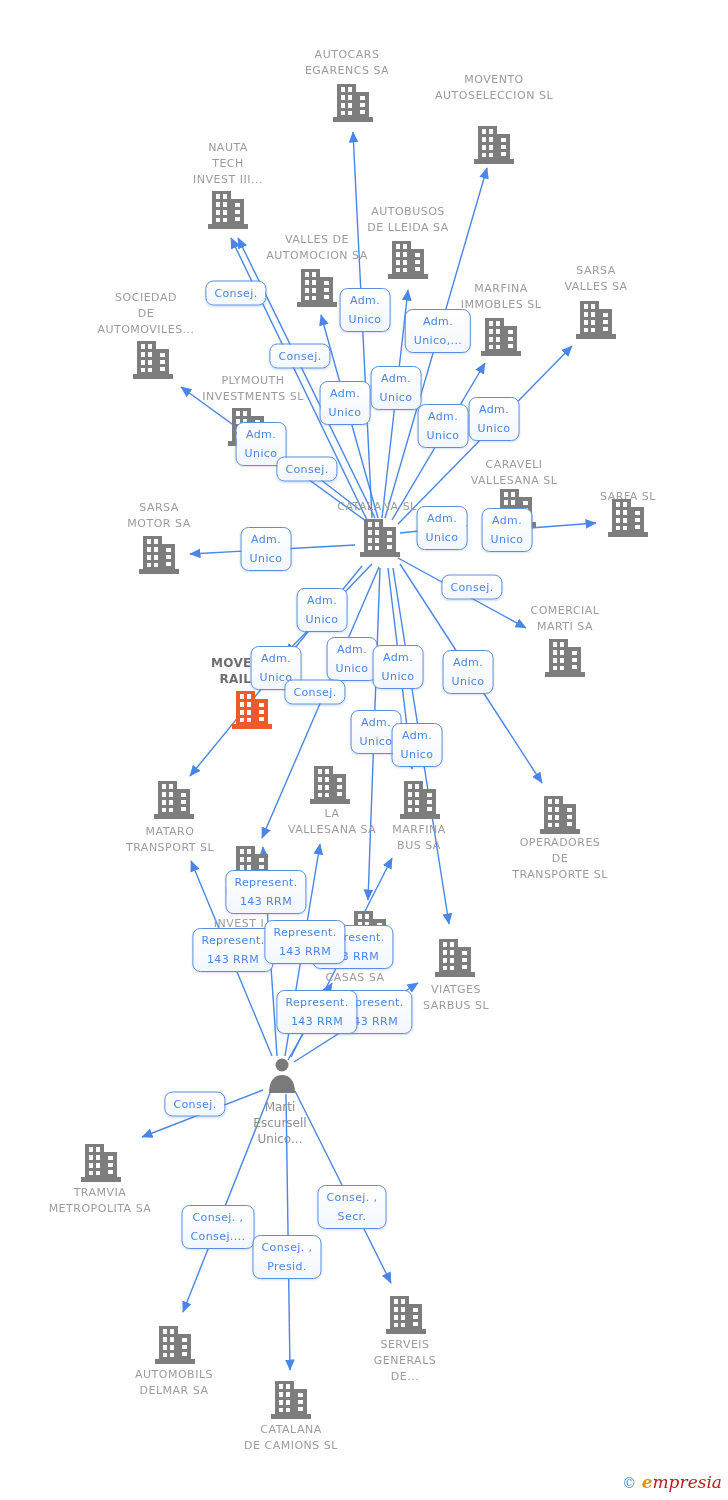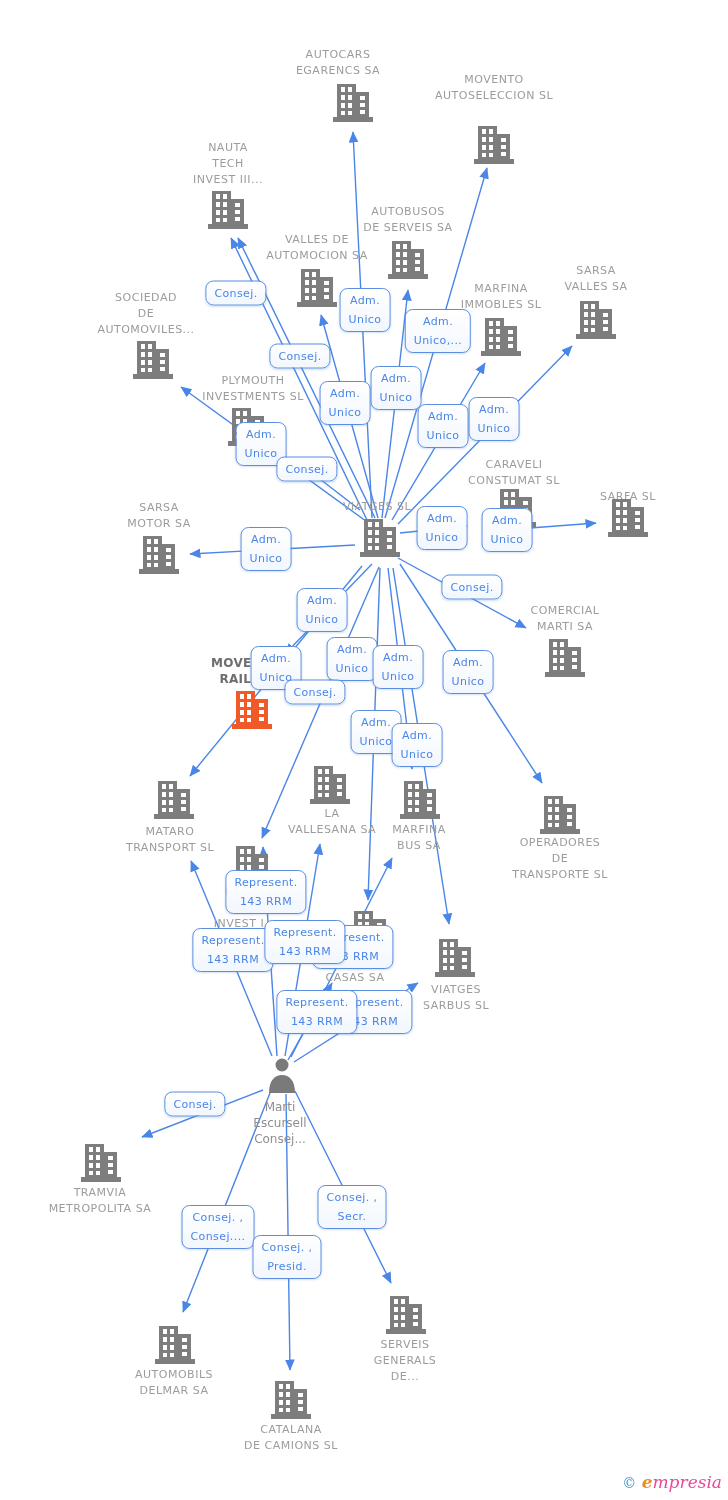--- a/index.html
+++ b/index.html
@@ -15,21 +15,21 @@
   .bldg.hl{color:#f05a28;}
   .person{position:absolute;transform:translate(-50%,-50%);color:#7a7a7a;z-index:2;cursor:pointer;}
   .rbox{position:absolute;transform:translate(-50%,-50%);z-index:3;cursor:pointer;
         background:linear-gradient(#ffffff,#f2f7fe);border:1.5px solid #5b8ede;border-radius:8px;
         color:#4a86e8;font-size:11px;line-height:19px;padding:2px 8px;text-align:center;
         white-space:pre-line;letter-spacing:.4px;box-shadow:0 1px 2px rgba(74,134,232,.25);}
   .logo{position:absolute;right:6px;top:1472px;z-index:4;font-family:"DejaVu Serif","Liberation Serif",serif;
         font-style:italic;font-size:17px;white-space:nowrap;cursor:pointer;}
   .logo .cp{font-size:14px;color:#4796c8;font-style:normal;}
   .logo .e1{color:#f08a1e;font-weight:bold;}
-  .logo .e2{color:#ec4899;}
+  .logo .e2{color:#b91c1c;}
 </style>
 </head>
 <body>
 
 <div class="stage">
 
   <svg class="edges" width="728" height="1500" viewBox="0 0 728 1500">
     <defs>
       <marker id="ah" markerWidth="10" markerHeight="10" refX="7.5" refY="3.5" orient="auto">
         <path d="M0,0 L8,3.5 L0,7 Z" fill="#4a86e8"></path>
@@ -63,46 +63,46 @@
       <line x1="291" y1="1057" x2="392" y2="858" marker-end="url(#ah)"></line>
       <line x1="288" y1="1060" x2="332" y2="983" marker-end="url(#ah)"></line>
       <line x1="294" y1="1062" x2="418" y2="983" marker-end="url(#ah)"></line>
       <line x1="263" y1="1090" x2="142" y2="1137" marker-end="url(#ah)"></line>
       <line x1="270" y1="1093" x2="183" y2="1312" marker-end="url(#ah)"></line>
       <line x1="286" y1="1094" x2="290" y2="1370" marker-end="url(#ah)"></line>
       <line x1="295" y1="1091" x2="391" y2="1283" marker-end="url(#ah)"></line>
     </g>
   </svg>
 
-  <div class="clabel" style="left:338px;top:63px">AUTOCARS
+  <div class="clabel" style="left:347px;top:63px">AUTOCARS
 EGARENCS SA</div>
   <div class="clabel" style="left:494px;top:88px">MOVENTO
 AUTOSELECCION SL</div>
   <div class="clabel" style="left:228px;top:164px">NAUTA
 TECH
 INVEST III...</div>
   <div class="clabel" style="left:317px;top:248px">VALLES DE
 AUTOMOCION SA</div>
   <div class="clabel" style="left:408px;top:220px">AUTOBUSOS
-DE SERVEIS SA</div>
+DE LLEIDA SA</div>
   <div class="clabel" style="left:146px;top:314px">SOCIEDAD
 DE
 AUTOMOVILES...</div>
   <div class="clabel" style="left:501px;top:297px">MARFINA
 IMMOBLES SL</div>
   <div class="clabel" style="left:596px;top:279px">SARSA
 VALLES SA</div>
   <div class="clabel" style="left:253px;top:389px">PLYMOUTH
 INVESTMENTS SL</div>
   <div class="clabel" style="left:514px;top:473px">CARAVELI
-CONSTUMAT SL</div>
+VALLESANA SL</div>
   <div class="clabel" style="left:628px;top:497px">SARFA SL</div>
   <div class="clabel" style="left:159px;top:516px">SARSA
 MOTOR SA</div>
-  <div class="clabel" style="left:377px;top:507px">VIATGES SL</div>
+  <div class="clabel" style="left:377px;top:507px">CATALANA SL</div>
   <div class="clabel" style="left:565px;top:619px">COMERCIAL
 MARTI SA</div>
   <div class="clabel hl" style="left:246px;top:671px">MOVENTO
 RAIL SL</div>
   <div class="clabel" style="left:170px;top:840px">MATARO
 TRANSPORT SL</div>
   <div class="clabel" style="left:332px;top:822px">LA
 VALLESANA SA</div>
   <div class="clabel" style="left:419px;top:838px">MARFINA
 BUS SA</div>
@@ -594,21 +594,21 @@
         <rect x="27" y="26" width="5" height="4"></rect>
       </g>
     </svg>
 
   <svg class="person" style="left:282px;top:1075px" width="32" height="36" viewBox="0 0 32 36">
     <circle cx="16" cy="8" r="6.5" fill="currentColor"></circle>
     <path d="M3,36 C3,23 9,18 16,18 C23,18 29,23 29,36 Z" fill="currentColor"></path>
   </svg>
   <div class="plabel" style="left:280px;top:1123px">Marti
 Escursell
-Consej...</div>
+Unico...</div>
 
   <div class="rbox" style="left:236px;top:293px">Consej.</div>
   <div class="rbox" style="left:365px;top:310px">Adm.
 Unico</div>
   <div class="rbox" style="left:438px;top:331px">Adm.
 Unico,...</div>
   <div class="rbox" style="left:300px;top:356px">Consej.</div>
   <div class="rbox" style="left:396px;top:388px">Adm.
 Unico</div>
   <div class="rbox" style="left:345px;top:403px">Adm.

